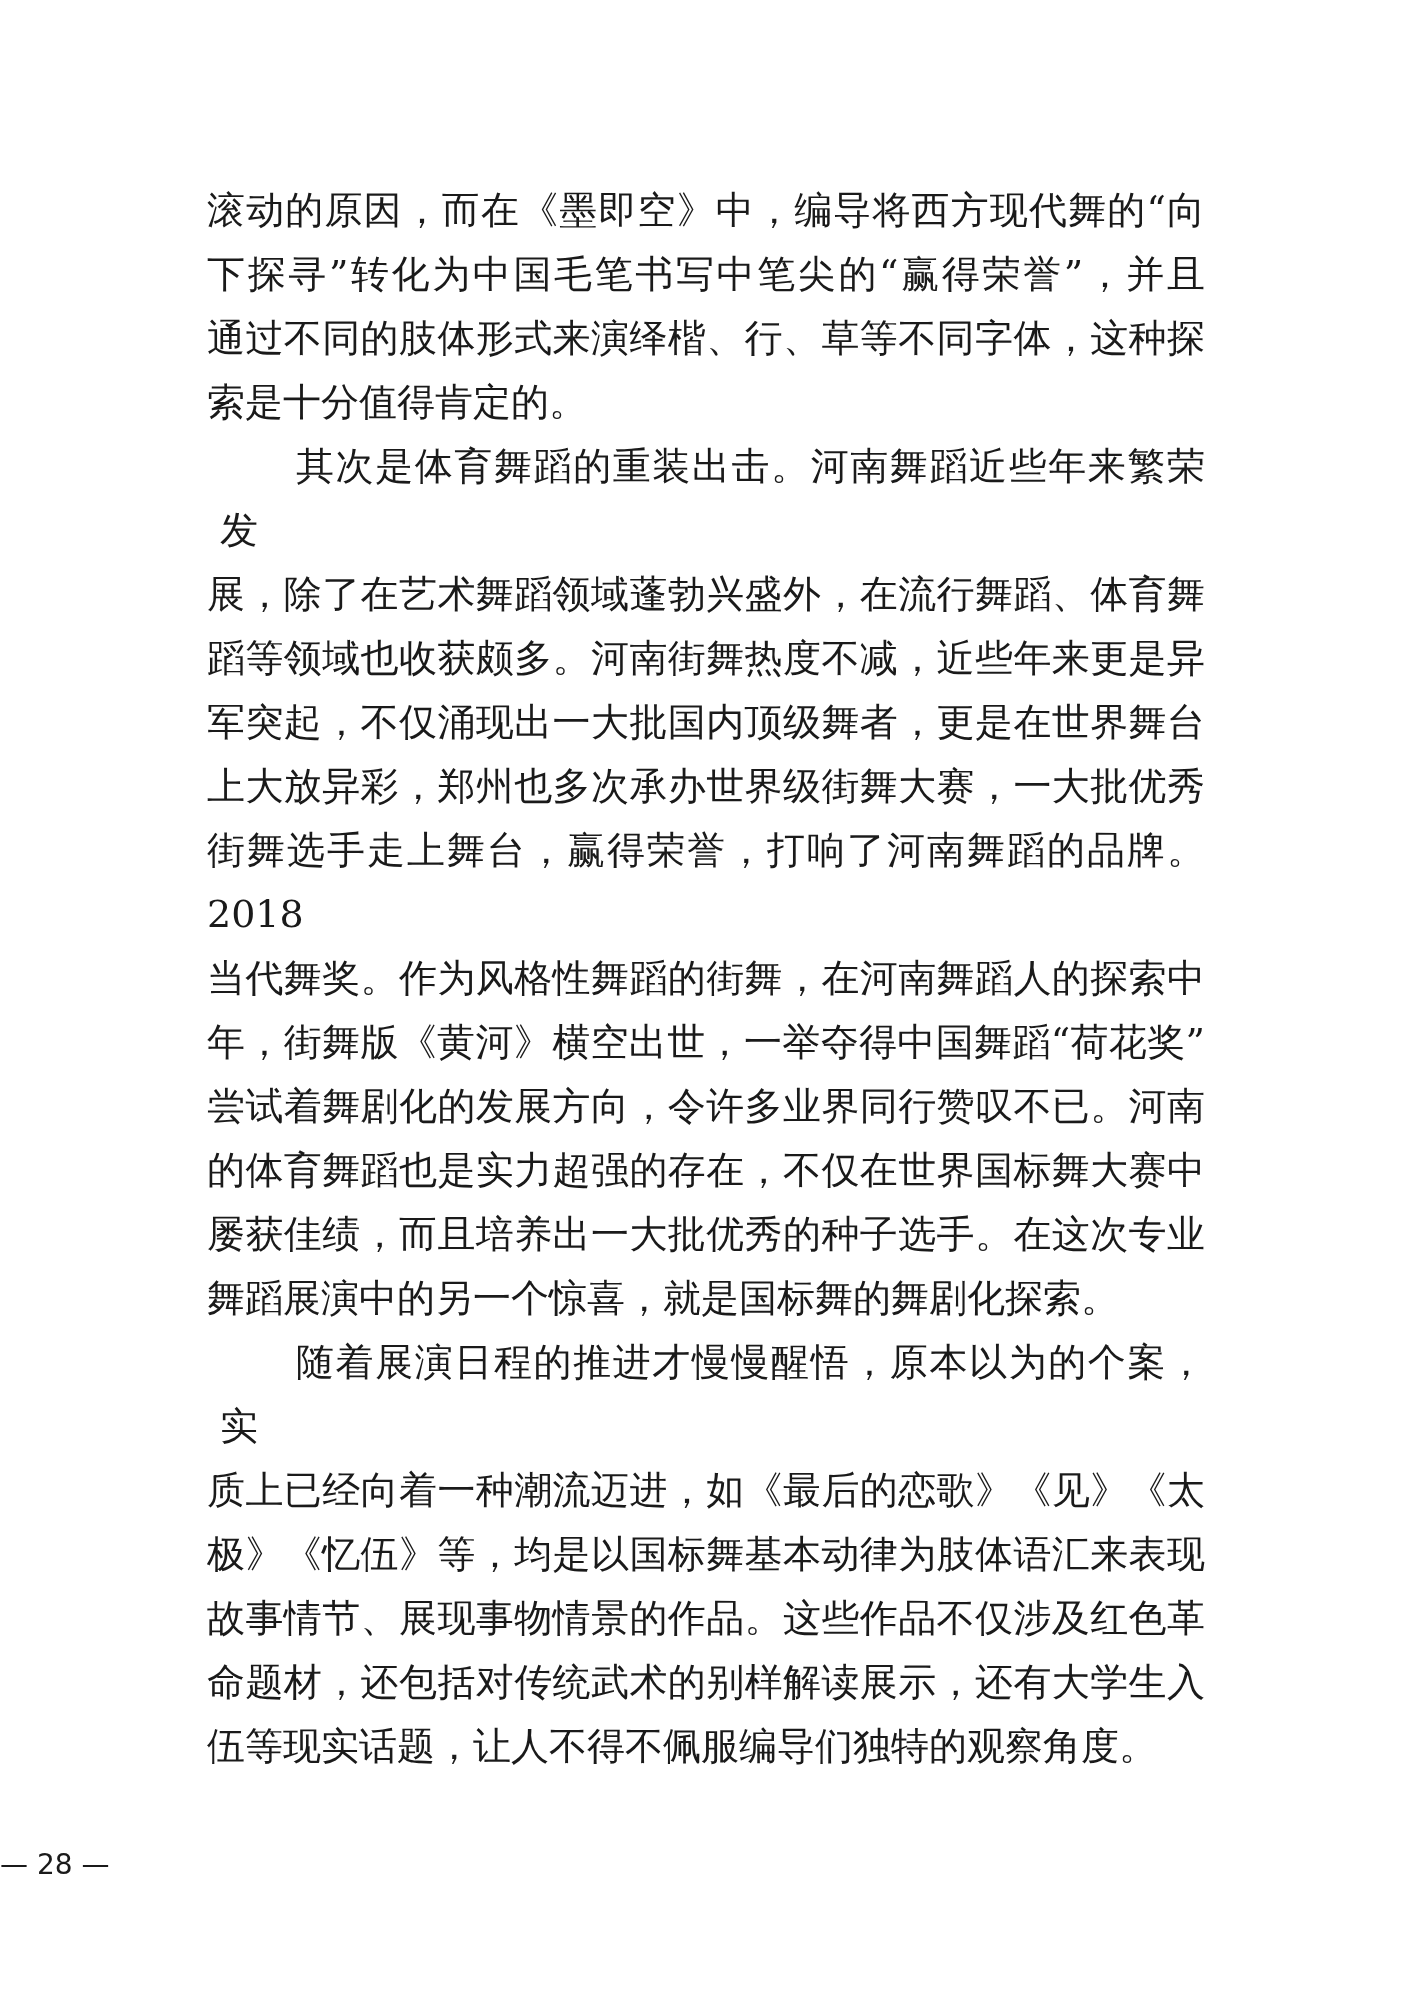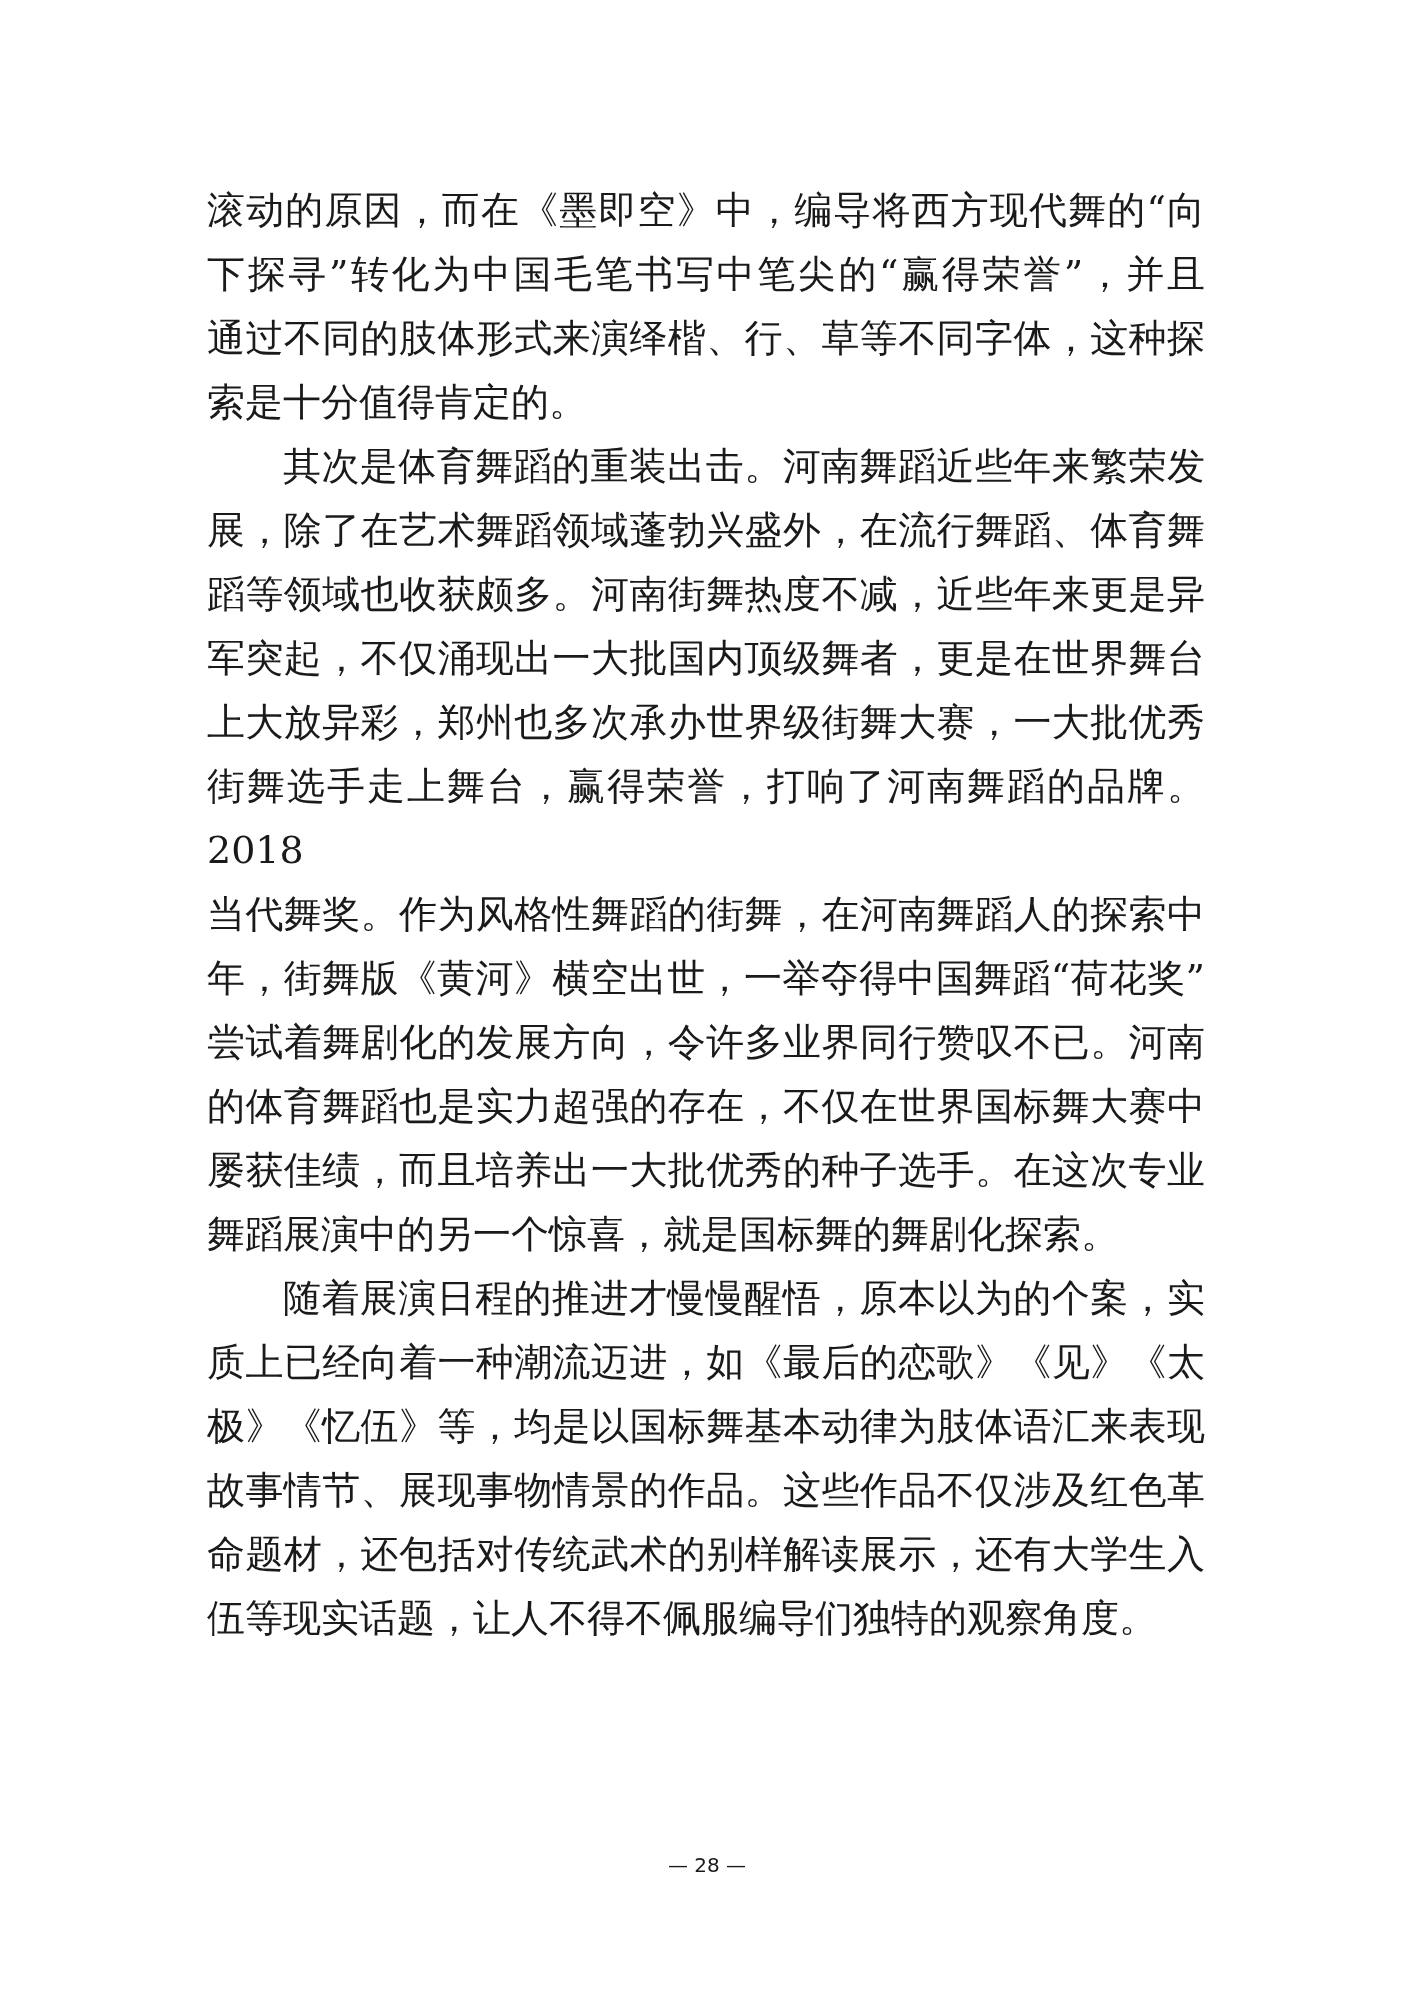--- a/index.html
+++ b/index.html
@@ -38,28 +38,29 @@
     text-align: justify;
     white-space: nowrap;
     text-align-last: left;
   }
   .line.full {
     white-space: normal;
     text-align-last: justify;
   }
   .line.indent {
     text-indent: 2em;
+    margin-left: 13px;
   }
   .footer {
     position: absolute;
     left: 0;
     top: 1848px;
     width: 100%;
-    text-align: center;
-    font-size: 20px;
+    text-align: left;
+    font-size: 28px;
     line-height: 34px;
     color: #1a1a1a;
     font-family: "DejaVu Sans", "DejaVu Serif", sans-serif;
   }
 </style>
 </head>
 <body>
 
 <div class="page">
 

